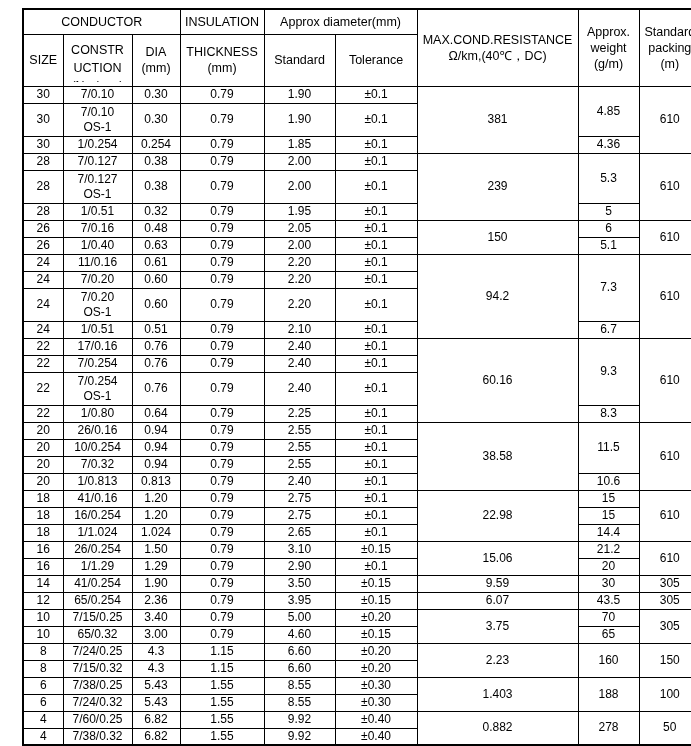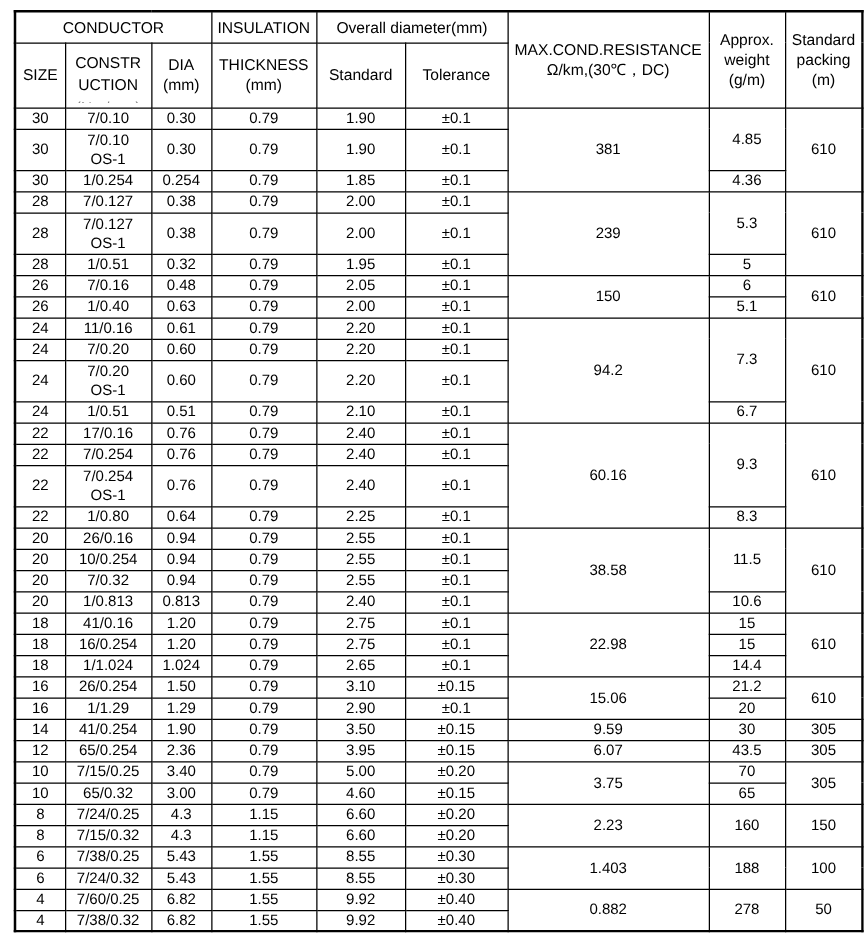--- a/index.html
+++ b/index.html
@@ -6,21 +6,21 @@
     margin: 0;
     padding: 0;
     background: #ffffff;
     width: 691px;
     height: 746px;
     overflow: hidden;
     font-family: "Liberation Sans", sans-serif;
     color: #000;
   }
   .page {
-    padding: 8px 0 0 11px;
+    padding: 8px 0 0 22px;
   }
   table.spec {
     border-collapse: collapse;
     table-layout: fixed;
     width: 678px;
     border: 2px solid #000;
   }
   th, td {
     border: 1px solid #000;
     padding: 0;
@@ -63,23 +63,23 @@
       <col style="width:71px">
       <col style="width:82px">
       <col style="width:161px">
       <col style="width:61px">
       <col style="width:62px">
     </colgroup>
     <thead>
       <tr class="h1">
         <th colspan="3">CONDUCTOR</th>
         <th>INSULATION</th>
-        <th colspan="2">Overall diameter(mm)</th>
+        <th colspan="2">Approx diameter(mm)</th>
         <th rowspan="2">MAX.COND.RESISTANCE
-Ω/km,(30℃，DC)</th>
+Ω/km,(40℃，DC)</th>
         <th rowspan="2">Approx.
 weight
 (g/m)</th>
         <th rowspan="2">Standard
 packing
 (m)</th>
       </tr>
       <tr class="h2">
         <th>SIZE</th>
         <th><div class="clipbox">CONSTR

